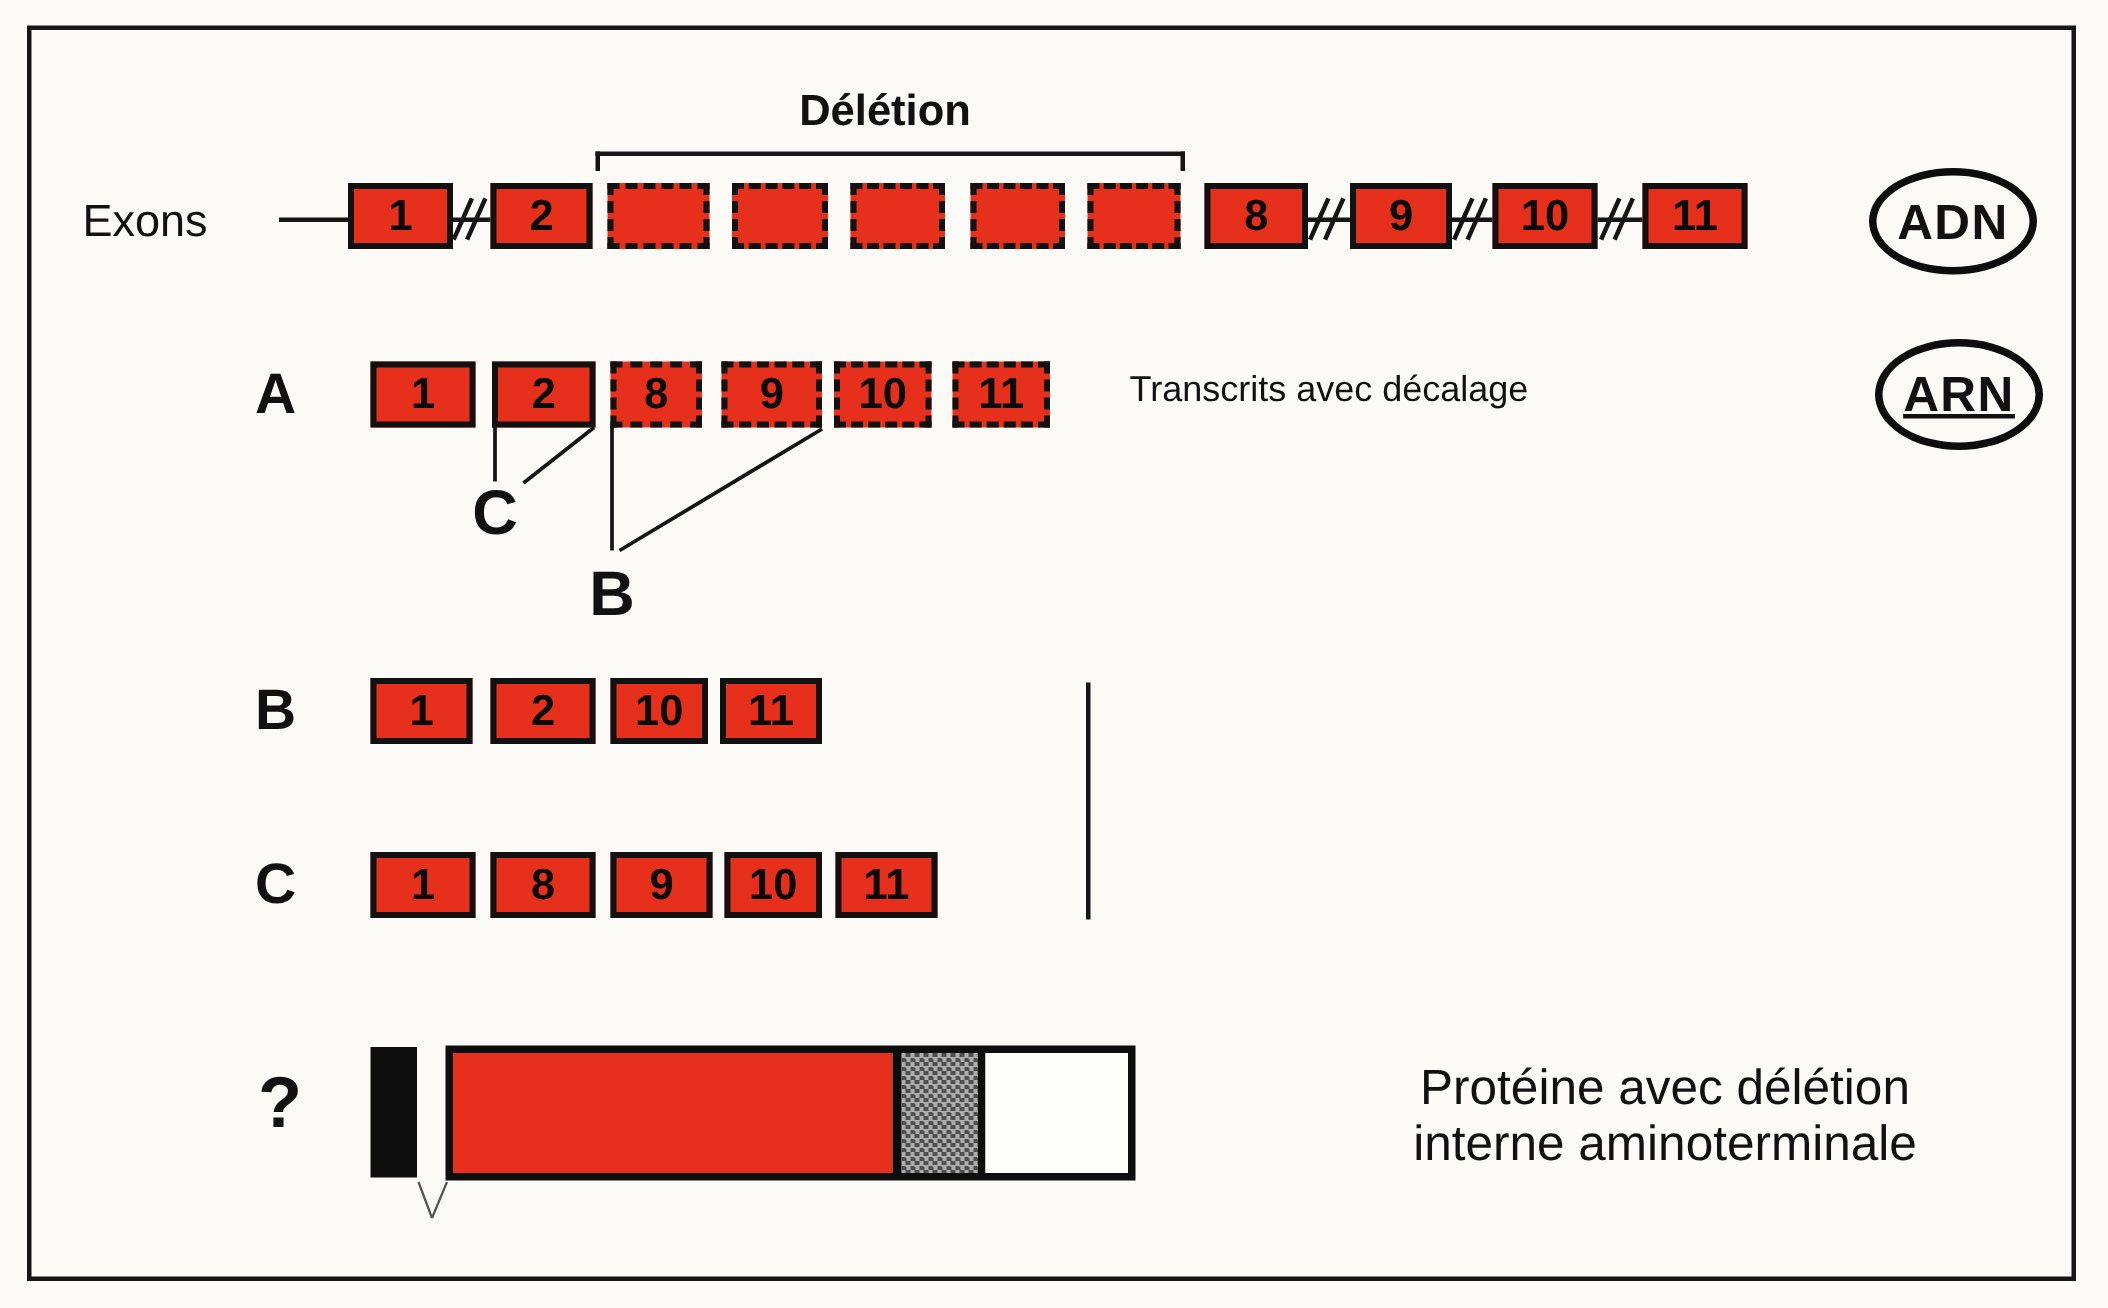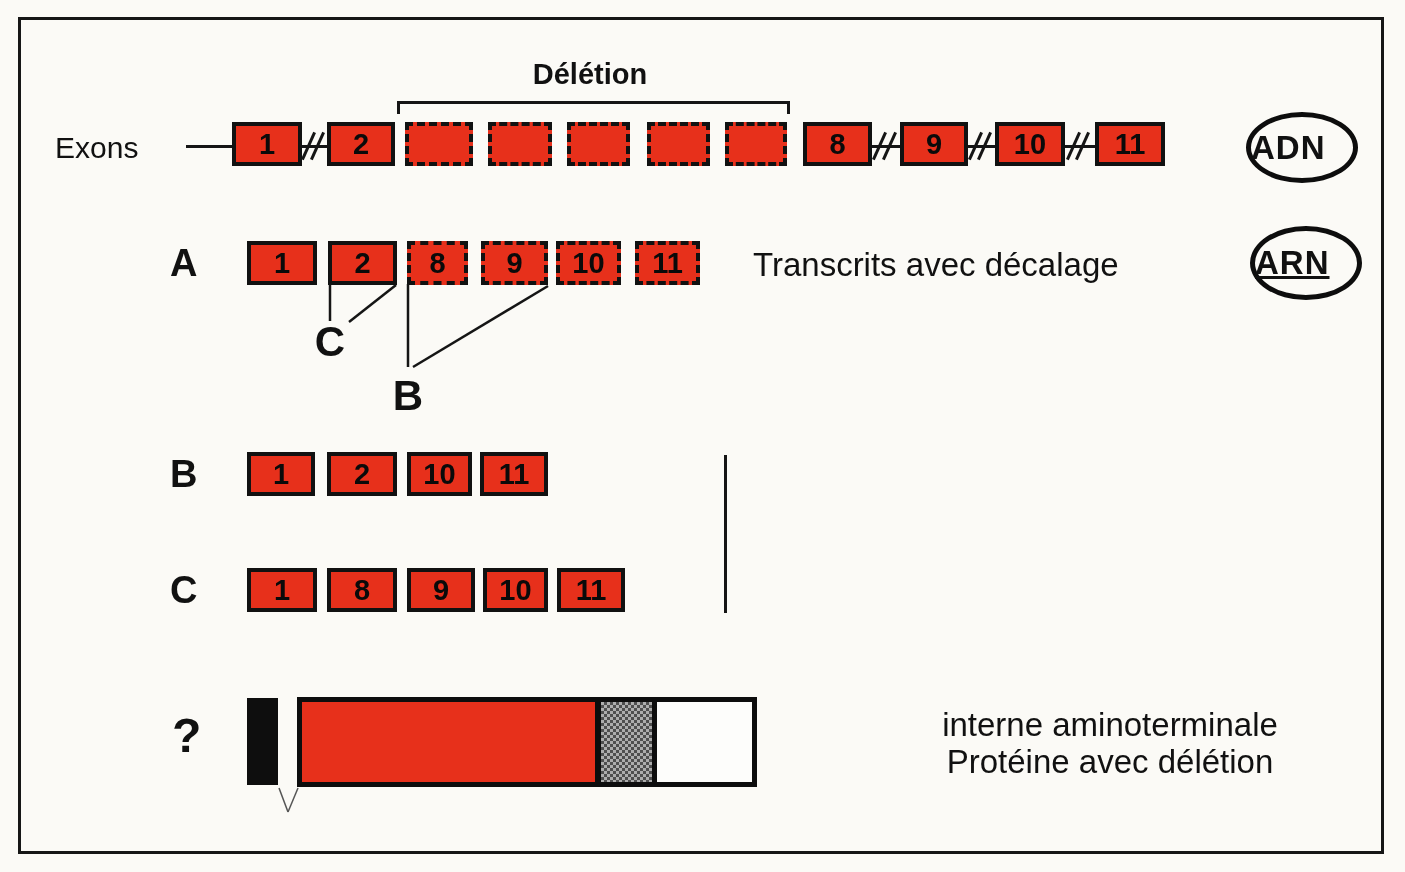--- a/index.html
+++ b/index.html
@@ -16,26 +16,26 @@
     font-weight:bold;font-size:29px;color:#0a0a0a;
   }
   .ebox.dashed{border:4px dashed #111;}
   
   .conn{position:absolute;height:3px;background:#151515;}
   .slash{position:absolute;width:3px;height:30px;background:#151515;transform:rotate(24deg);}
   
   .bracket{position:absolute;left:397px;top:101px;width:393px;height:13px;box-sizing:border-box;
     border-top:3px solid #151515;border-left:3px solid #151515;border-right:3px solid #151515;}
   .title-bold{position:absolute;font-weight:bold;font-size:29px;}
-  .plain-text{position:absolute;font-size:33px;font-weight:normal;color:#111;}
+  .plain-text{position:absolute;font-size:24px;font-weight:normal;color:#111;}
   .row-label{position:absolute;font-weight:bold;font-size:38px;width:40px;text-align:left;}
   .junc-label{position:absolute;font-weight:bold;font-size:42px;width:44px;text-align:center;}
   .oval{
     position:absolute;border:5px solid #0d0d0d;border-radius:50%;box-sizing:border-box;
-    display:flex;align-items:center;justify-content:flex-start;background:#fbfaf6;
+    display:flex;align-items:center;justify-content:center;background:#fbfaf6;
     font-weight:bold;font-size:33px;letter-spacing:1px;
   }
   .vsep{position:absolute;left:724px;top:455px;width:3px;height:158px;background:#151515;}
   
   .p-black{position:absolute;left:247px;top:698px;width:31px;height:87px;background:#0e0e0e;}
   .p-bar{position:absolute;left:297px;top:697px;width:460px;height:90px;box-sizing:border-box;
     border:5px solid #0d0d0d;background:#fff;display:flex;}
   .p-red{width:293px;height:100%;background:#e7301b;}
   .p-hatch{width:62px;height:100%;box-sizing:border-box;border-left:6px solid #0d0d0d;border-right:5px solid #0d0d0d;
     background:repeating-conic-gradient(#4f4f4f 0% 25%, #adadad 0% 50%) 0 0 / 6px 6px;}
@@ -177,16 +177,16 @@
   <div class="vsep"></div>
 
   <div class="q-label">?</div>
   <div class="p-black"></div>
   <div class="p-bar">
     <div class="p-red"></div>
     <div class="p-hatch"></div>
     <div class="p-white"></div>
   </div>
   <div class="protein-caption">
+    <div>Protéine avec délétion</div>
     <div>interne aminoterminale</div>
-    <div>Protéine avec délétion</div>
   </div>
 </div>
 
 </body></html>

